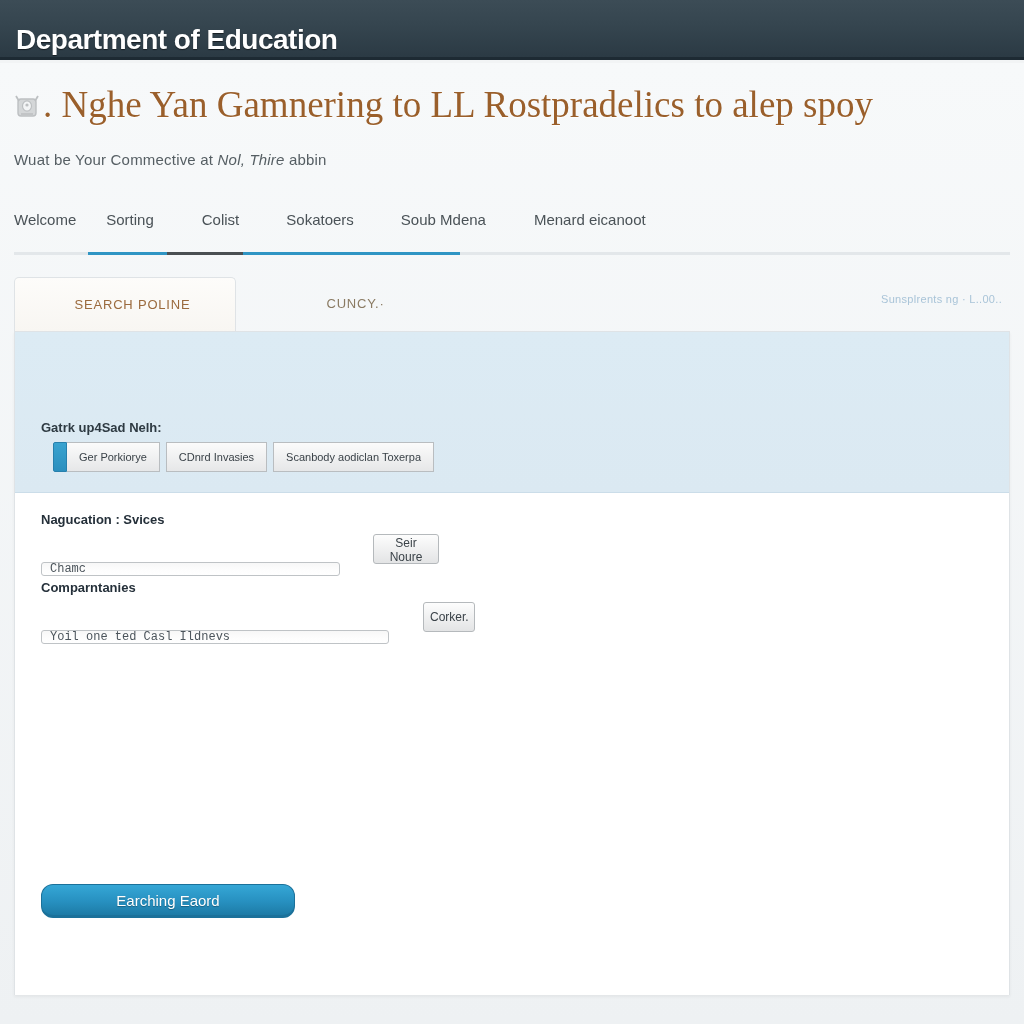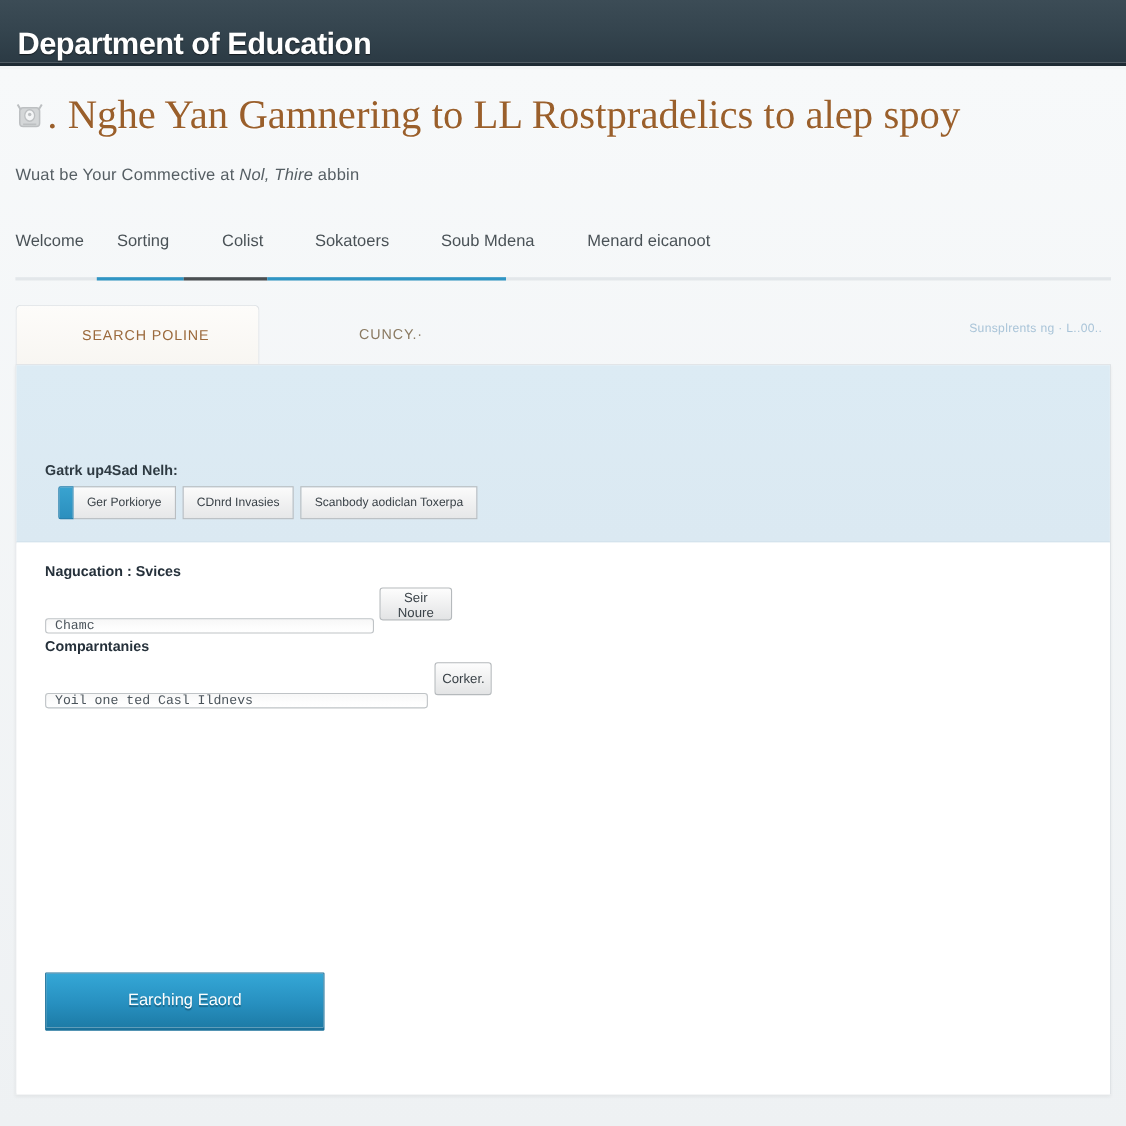--- a/index.html
+++ b/index.html
@@ -269,32 +269,33 @@
     position: absolute;
     height: 30px;
     background: linear-gradient(180deg, #fdfdfd 0%, #e3e4e5 100%);
     border: 1px solid #b5b9bc;
     border-radius: 3px;
     font-family: "Liberation Sans", sans-serif;
     font-size: 12px;
     color: #3a4248;
     cursor: pointer;
     box-sizing: border-box;
+    margin-left: 28px;
   }
 
   #submit-btn {
     position: absolute;
     left: 26px;
     top: 390px;
     width: 254px;
-    height: 53px;
+    height: 34px;
     background: linear-gradient(180deg, #35a7d6 0%, #2790c0 55%, #1d7ba6 100%);
     border: 1px solid #1b719a;
     border-bottom-width: 3px;
-    border-radius: 1px;
+    border-radius: 12px;
     color: #ffffff;
     font-size: 15px;
     font-family: "Liberation Sans", sans-serif;
     text-shadow: 0 1px 1px rgba(0,0,0,.3);
     cursor: pointer;
     box-sizing: border-box;
   }
 </style>
 </head>
 <body>

